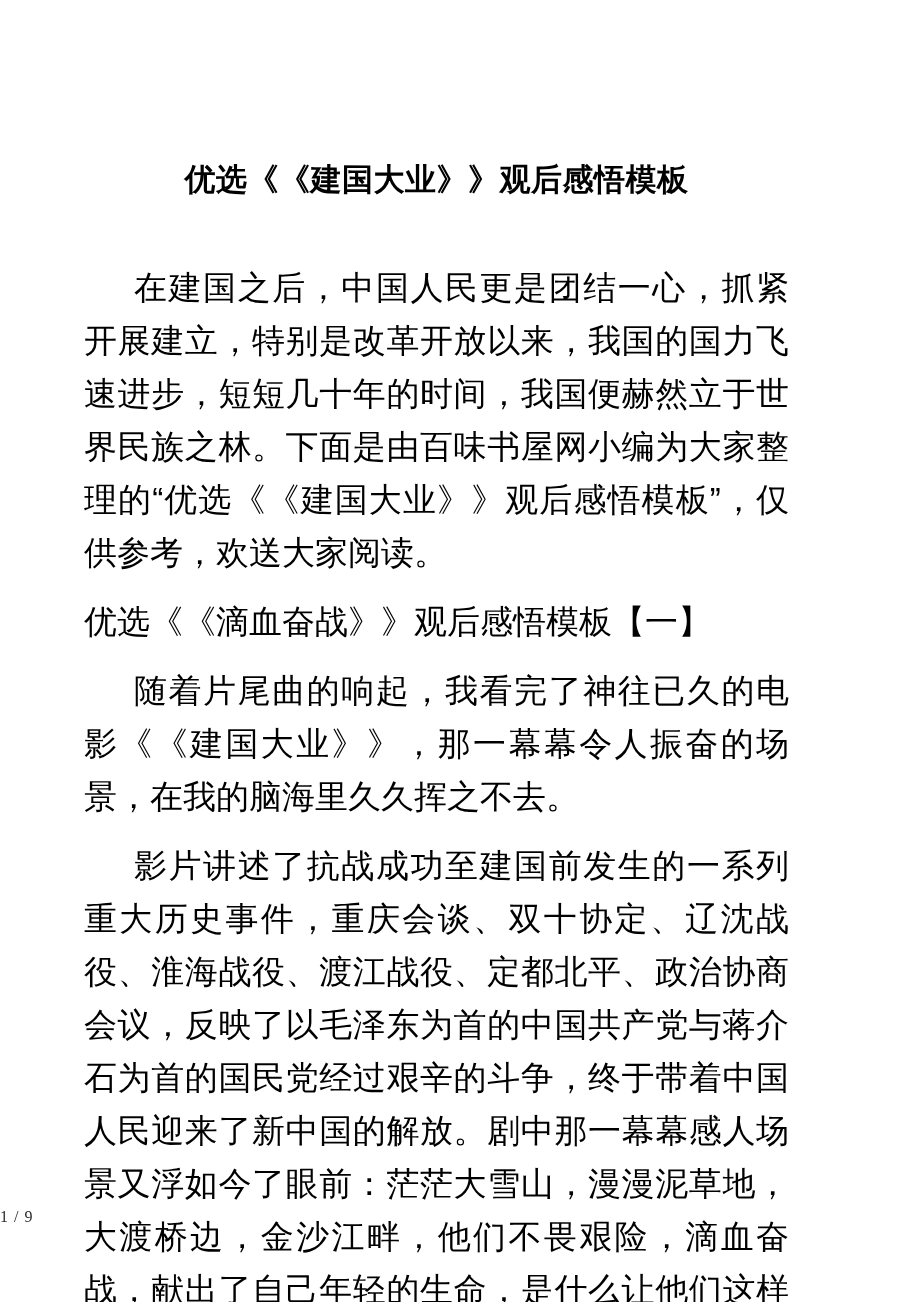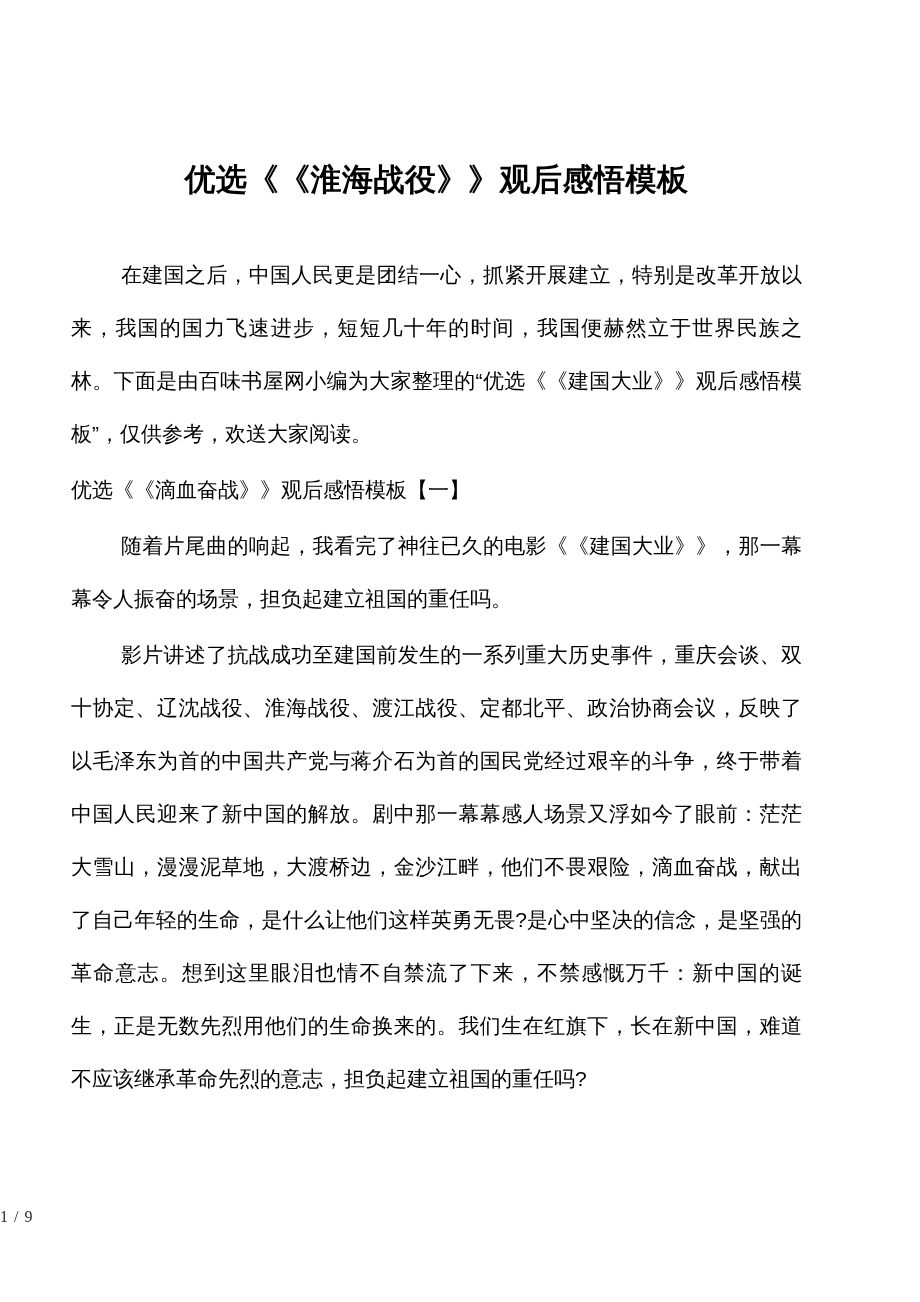--- a/index.html
+++ b/index.html
@@ -38,23 +38,23 @@
     font-size: 31px;
     font-weight: bold;
     text-align: center;
     letter-spacing: 0.5px;
     line-height: 40px;
     padding-top: 160px;
     white-space: nowrap;
   }
 
   .para {
-    margin: 3px;
+    margin: 16px;
     padding: 0;
-    font-size: 21px;
+    font-size: 33px;
     line-height: 53px;
     text-align: justify;
     text-justify: inter-ideograph;
     letter-spacing: 0px;
     word-break: break-all;
   }
 
   .para.indent {
     text-indent: 50px;
   }
@@ -74,29 +74,29 @@
     letter-spacing: 1px;
   }
 </style>
 </head>
 <body>
 
 <div class="page">
 
   <div class="content">
 
-    <h1 class="doc-title">优选《《淮海战役》》观后感悟模板</h1>
+    <h1 class="doc-title">优选《《建国大业》》观后感悟模板</h1>
 
     <div class="spacer-after-title"></div>
 
     <p class="para indent">在建国之后，中国人民更是团结一心，抓紧开展建立，特别是改革开放以来，我国的国力飞速进步，短短几十年的时间，我国便赫然立于世界民族之林。下面是由百味书屋网小编为大家整理的“优选《《建国大业》》观后感悟模板”，仅供参考，欢送大家阅读。</p>
 
     <p class="para">优选《《滴血奋战》》观后感悟模板【一】</p>
 
-    <p class="para indent">随着片尾曲的响起，我看完了神往已久的电影《《建国大业》》，那一幕幕令人振奋的场景，担负起建立祖国的重任吗。</p>
+    <p class="para indent">随着片尾曲的响起，我看完了神往已久的电影《《建国大业》》，那一幕幕令人振奋的场景，在我的脑海里久久挥之不去。</p>
 
     <p class="para indent">影片讲述了抗战成功至建国前发生的一系列重大历史事件，重庆会谈、双十协定、辽沈战役、淮海战役、渡江战役、定都北平、政治协商会议，反映了以毛泽东为首的中国共产党与蒋介石为首的国民党经过艰辛的斗争，终于带着中国人民迎来了新中国的解放。剧中那一幕幕感人场景又浮如今了眼前：茫茫大雪山，漫漫泥草地，大渡桥边，金沙江畔，他们不畏艰险，滴血奋战，献出了自己年轻的生命，是什么让他们这样英勇无畏?是心中坚决的信念，是坚强的革命意志。想到这里眼泪也情不自禁流了下来，不禁感慨万千：新中国的诞生，正是无数先烈用他们的生命换来的。我们生在红旗下，长在新中国，难道不应该继承革命先烈的意志，担负起建立祖国的重任吗?</p>
 
   </div>
 
   <div class="footer">
     <span>1 / 9</span>
   </div>
 
 </div>

